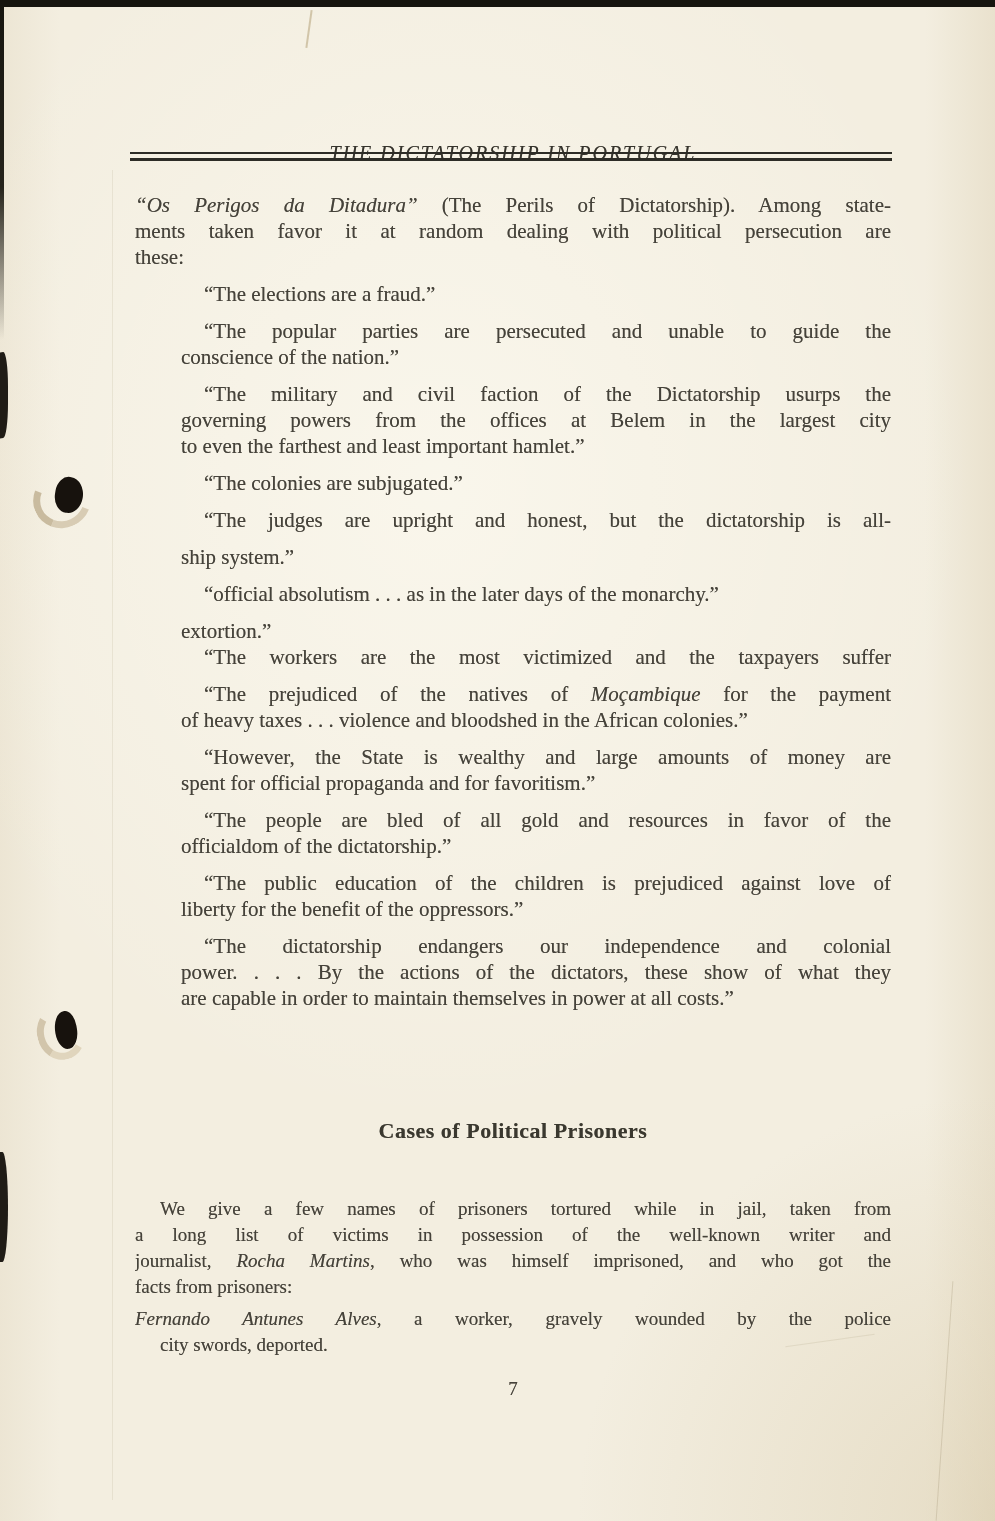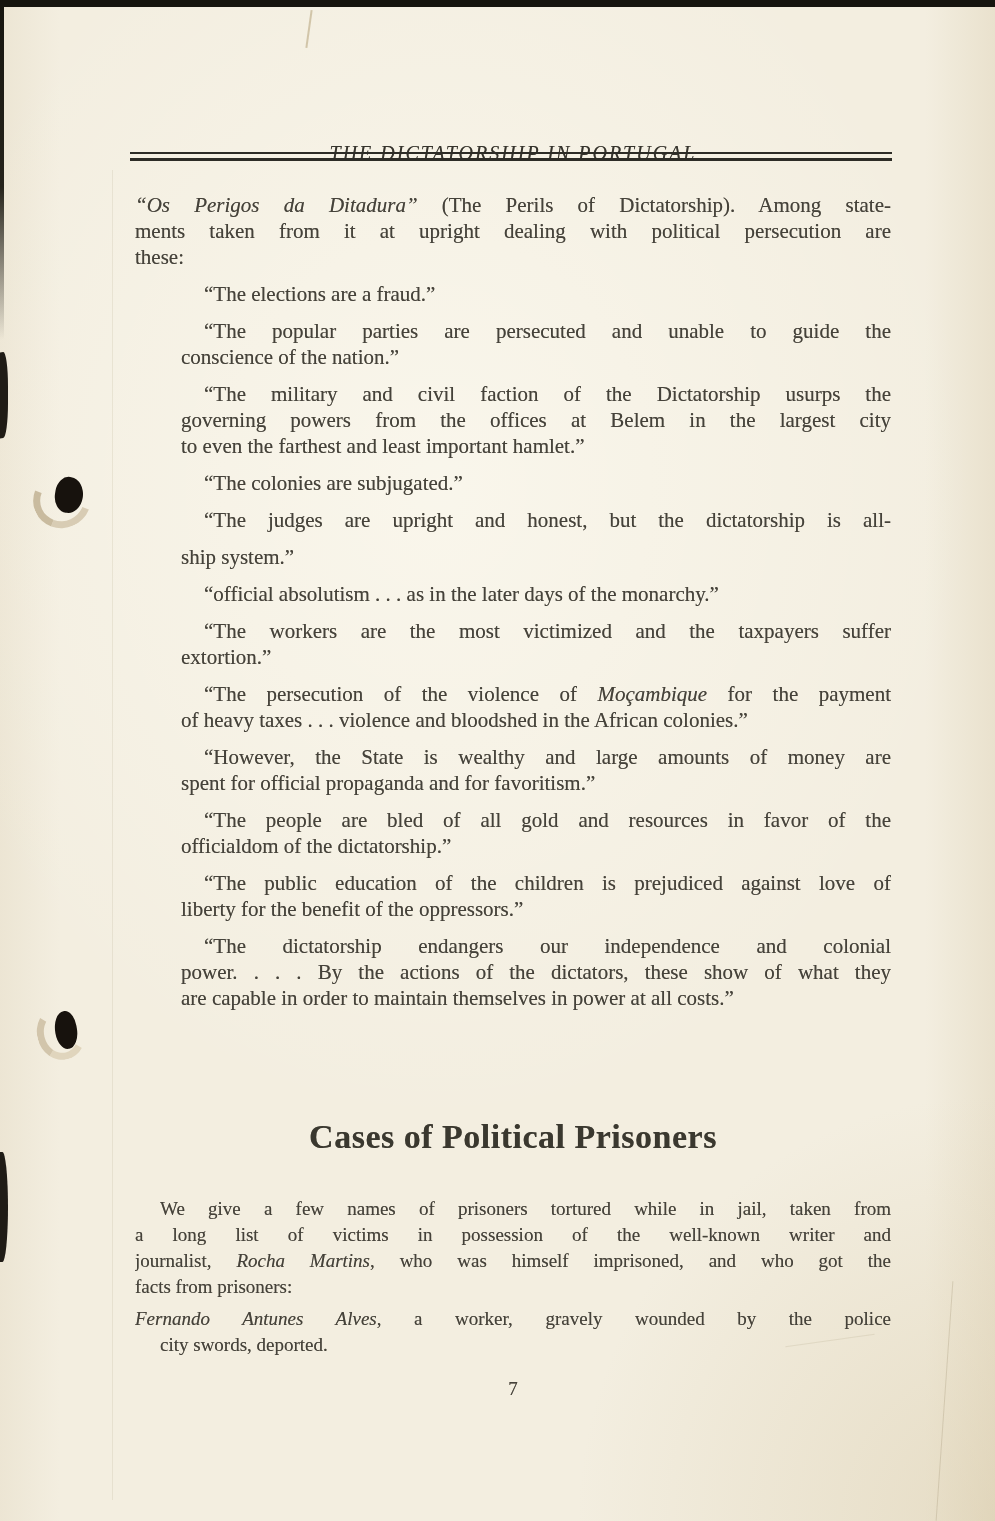--- a/index.html
+++ b/index.html
@@ -60,21 +60,21 @@
   .quote{padding-left:46px;margin-top:11px;}
   .quote .line.first{padding-left:23px;}
   .para .line.first{padding-left:25px;}
   .hang{margin-top:6px;}
   .hang .line:not(.first){padding-left:25px;}
   .it{font-style:italic;}
 
   
   #section-heading{
     position:absolute;left:135px;top:1118px;width:756px;text-align:center;
-    font-size:34px;font-weight:bold;letter-spacing:.5px;color:#3a382f;
+    font-size:22px;font-weight:bold;letter-spacing:.5px;color:#3a382f;
   }
   #page-number{
     position:absolute;left:135px;top:1378px;width:756px;text-align:center;
     font-size:19px;color:#46433b;
   }
 </style>
 </head>
 <body>
 
 <div id="page">
@@ -92,21 +92,21 @@
   <div id="crease-r2" class="crease"></div>
   <div id="scratch-top"></div>
 
   <div id="running-header" class="ink">THE DICTATORSHIP IN PORTUGAL</div>
   <div id="rule-top" class="rule"></div>
   <div id="rule-bottom" class="rule"></div>
 
   <div id="body-col" class="ink">
       <div class="block intro">
         <div class="line first just"><span class="it">“Os Perigos da Ditadura”</span><span> (The Perils of Dictatorship).  Among state-</span></div>
-        <div class="line just"><span>ments taken from it at upright dealing with political persecution are</span></div>
+        <div class="line just"><span>ments taken favor it at random dealing with political persecution are</span></div>
         <div class="line"><span>these:</span></div>
       </div>
       <div class="block quote">
         <div class="line first"><span>“The elections are a fraud.”</span></div>
       </div>
       <div class="block quote">
         <div class="line first just"><span>“The popular parties are persecuted and unable to guide the</span></div>
         <div class="line"><span>conscience of the nation.”</span></div>
       </div>
       <div class="block quote">
@@ -120,25 +120,25 @@
       <div class="block quote">
         <div class="line first just"><span>“The judges are upright and honest, but the dictatorship is all-</span></div>
       </div>
       <div class="block quote">
         <div class="line"><span>ship system.”</span></div>
       </div>
       <div class="block quote">
         <div class="line first"><span>“official absolutism . . . as in the later days of the monarchy.”</span></div>
       </div>
       <div class="block quote">
+        <div class="line"><span>extortion.”</span></div>
         <div class="line first just"><span>“The workers are the most victimized and the taxpayers suffer</span></div>
-        <div class="line"><span>extortion.”</span></div>
       </div>
       <div class="block quote">
-        <div class="line first just"><span>“The persecution of the violence of </span><span class="it">Moçambique</span><span> for the payment</span></div>
+        <div class="line first just"><span>“The prejudiced of the natives of </span><span class="it">Moçambique</span><span> for the payment</span></div>
         <div class="line"><span>of heavy taxes . . . violence and bloodshed in the African colonies.”</span></div>
       </div>
       <div class="block quote">
         <div class="line first just"><span>“However, the State is wealthy and large amounts of money are</span></div>
         <div class="line"><span>spent for official propaganda and for favoritism.”</span></div>
       </div>
       <div class="block quote">
         <div class="line first just"><span>“The people are bled of all gold and resources in favor of the</span></div>
         <div class="line"><span>officialdom of the dictatorship.”</span></div>
       </div>

